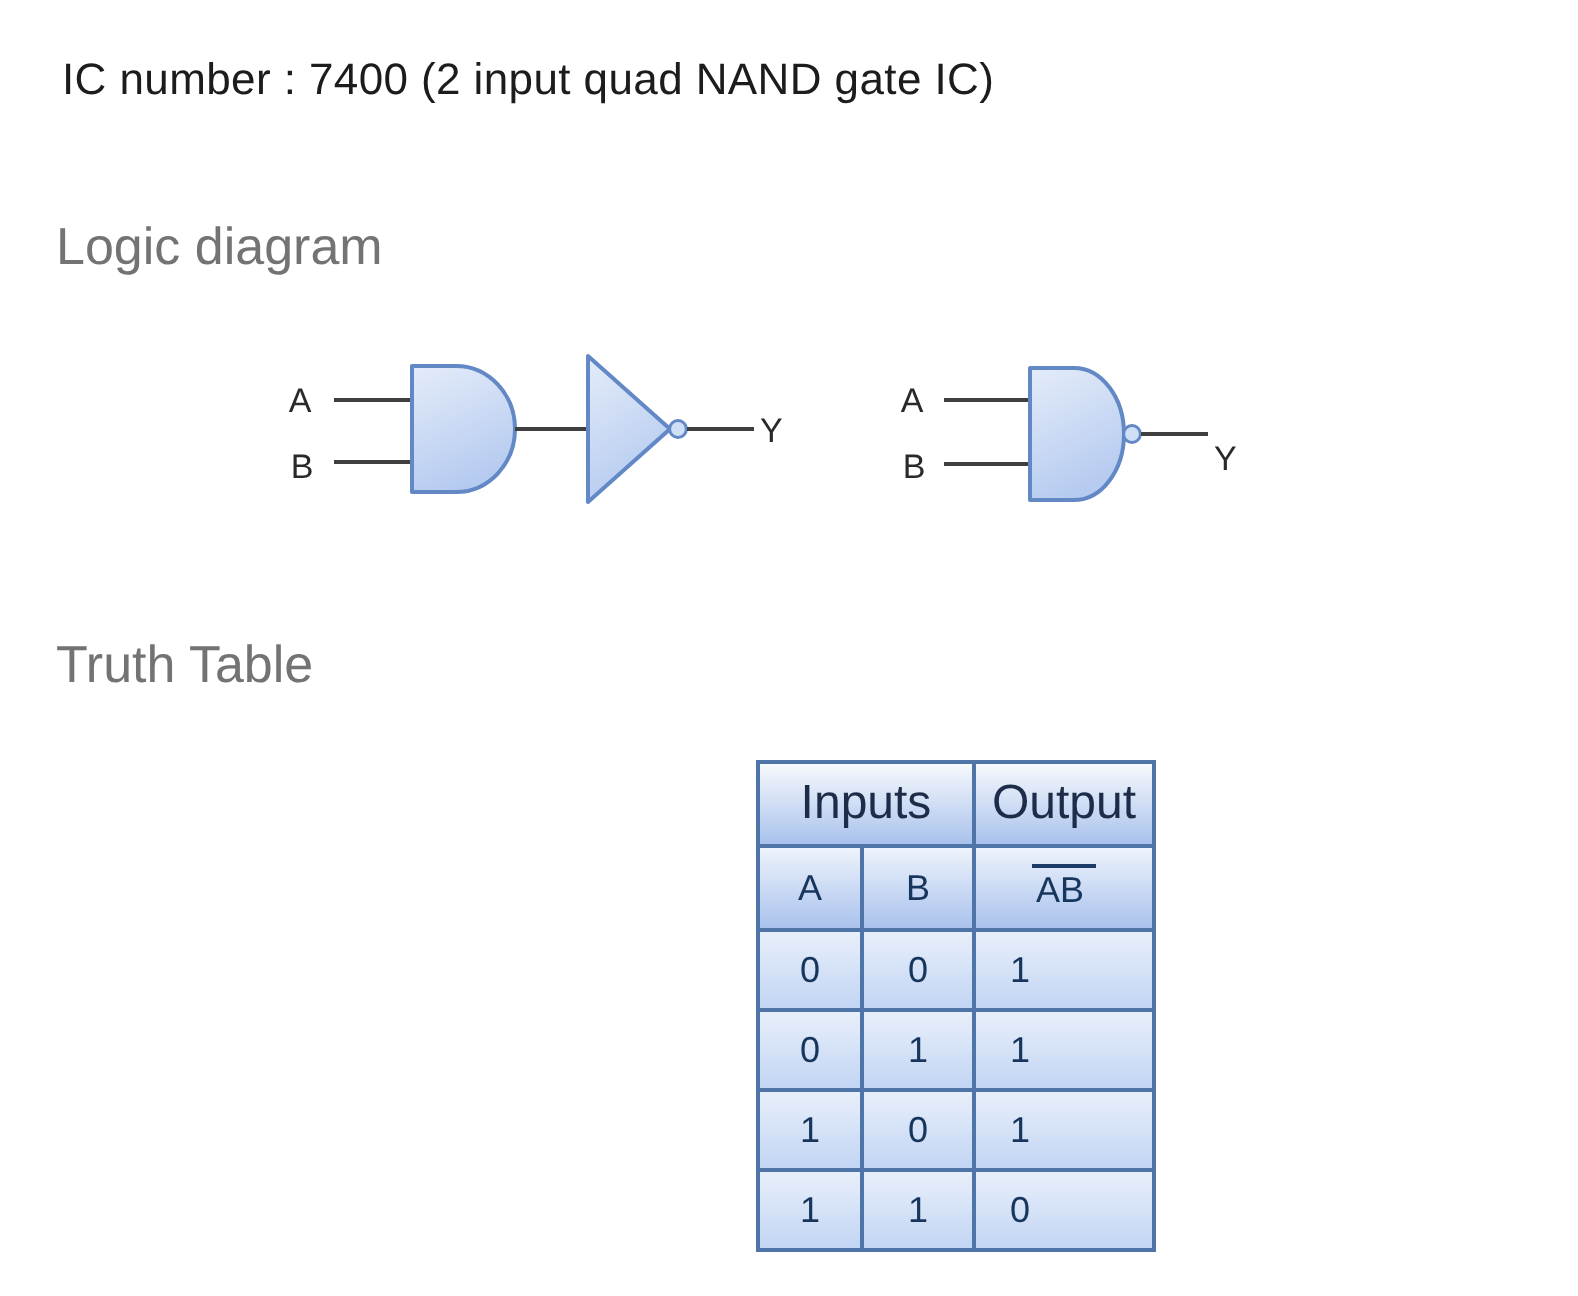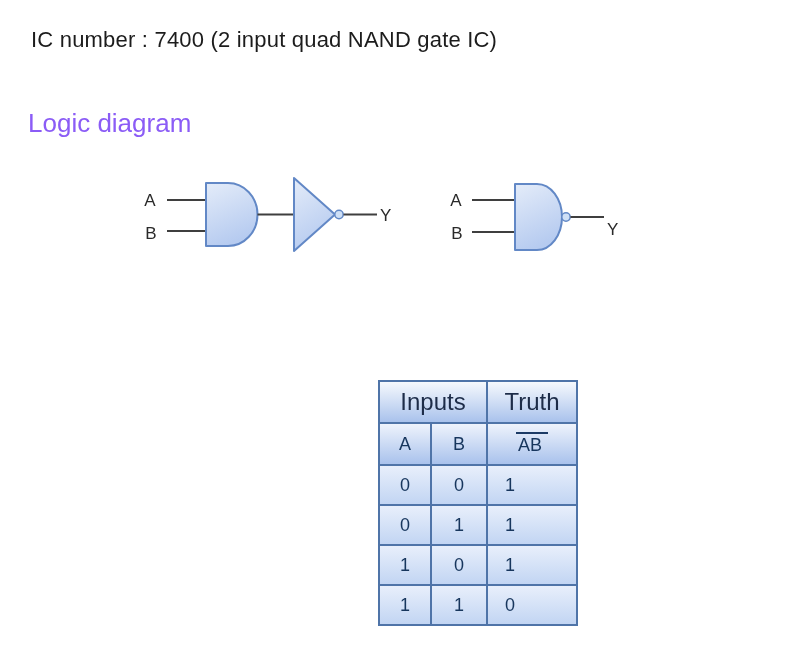--- a/index.html
+++ b/index.html
@@ -25,21 +25,21 @@
     color: #1c1c1c;
     letter-spacing: 0.2px;
     white-space: nowrap;
   }
   .section-heading {
     position: absolute;
     left: 28px;
     margin: 0;
     font-size: 26px;
     font-weight: 400;
-    color: #8b5cf6;
+    color: #737373;
     white-space: nowrap;
   }
   .heading-logic { top: 108px; }
   .heading-truth { top: 317px; }
 
   .diagram-svg {
     position: absolute;
     left: 140px;
     top: 158px;
   }
@@ -130,31 +130,32 @@
       <line x1="332" y1="42" x2="375" y2="42" stroke="#3f3f3f" stroke-width="2"></line>
       <text x="317" y="81" text-anchor="middle">B</text>
       <line x1="332" y1="74" x2="375" y2="74" stroke="#3f3f3f" stroke-width="2"></line>
       <path d="M375,26 H397 A25,33 0 0 1 397,92 H375 Z" fill="url(#gateGrad)" stroke="#6288c6" stroke-width="2" stroke-linejoin="round"></path>
       <circle cx="426" cy="59" r="4.2" fill="#cfe0f6" stroke="#6288c6" stroke-width="1.5"></circle>
       <line x1="430.5" y1="59" x2="464" y2="59" stroke="#3f3f3f" stroke-width="2"></line>
       <text x="467" y="77">Y</text>
     </g>
   </svg>
 
+  <h2 class="section-heading heading-truth">Truth Table</h2>
 
   <table class="truth-table">
     <colgroup>
       <col style="width:52px">
       <col style="width:56px">
       <col style="width:90px">
     </colgroup>
     <tbody>
         <tr class="group-row">
       <th colspan="2">Inputs</th>
-      <th>Truth</th>
+      <th>Output</th>
     </tr>
     <tr class="col-row">
       <th>A</th>
       <th>B</th>
       <th class="col-y"><span class="overline">AB</span></th>
     </tr>
     <tr>
       <td>0</td>
       <td>0</td>
       <td class="y-cell">1</td>

